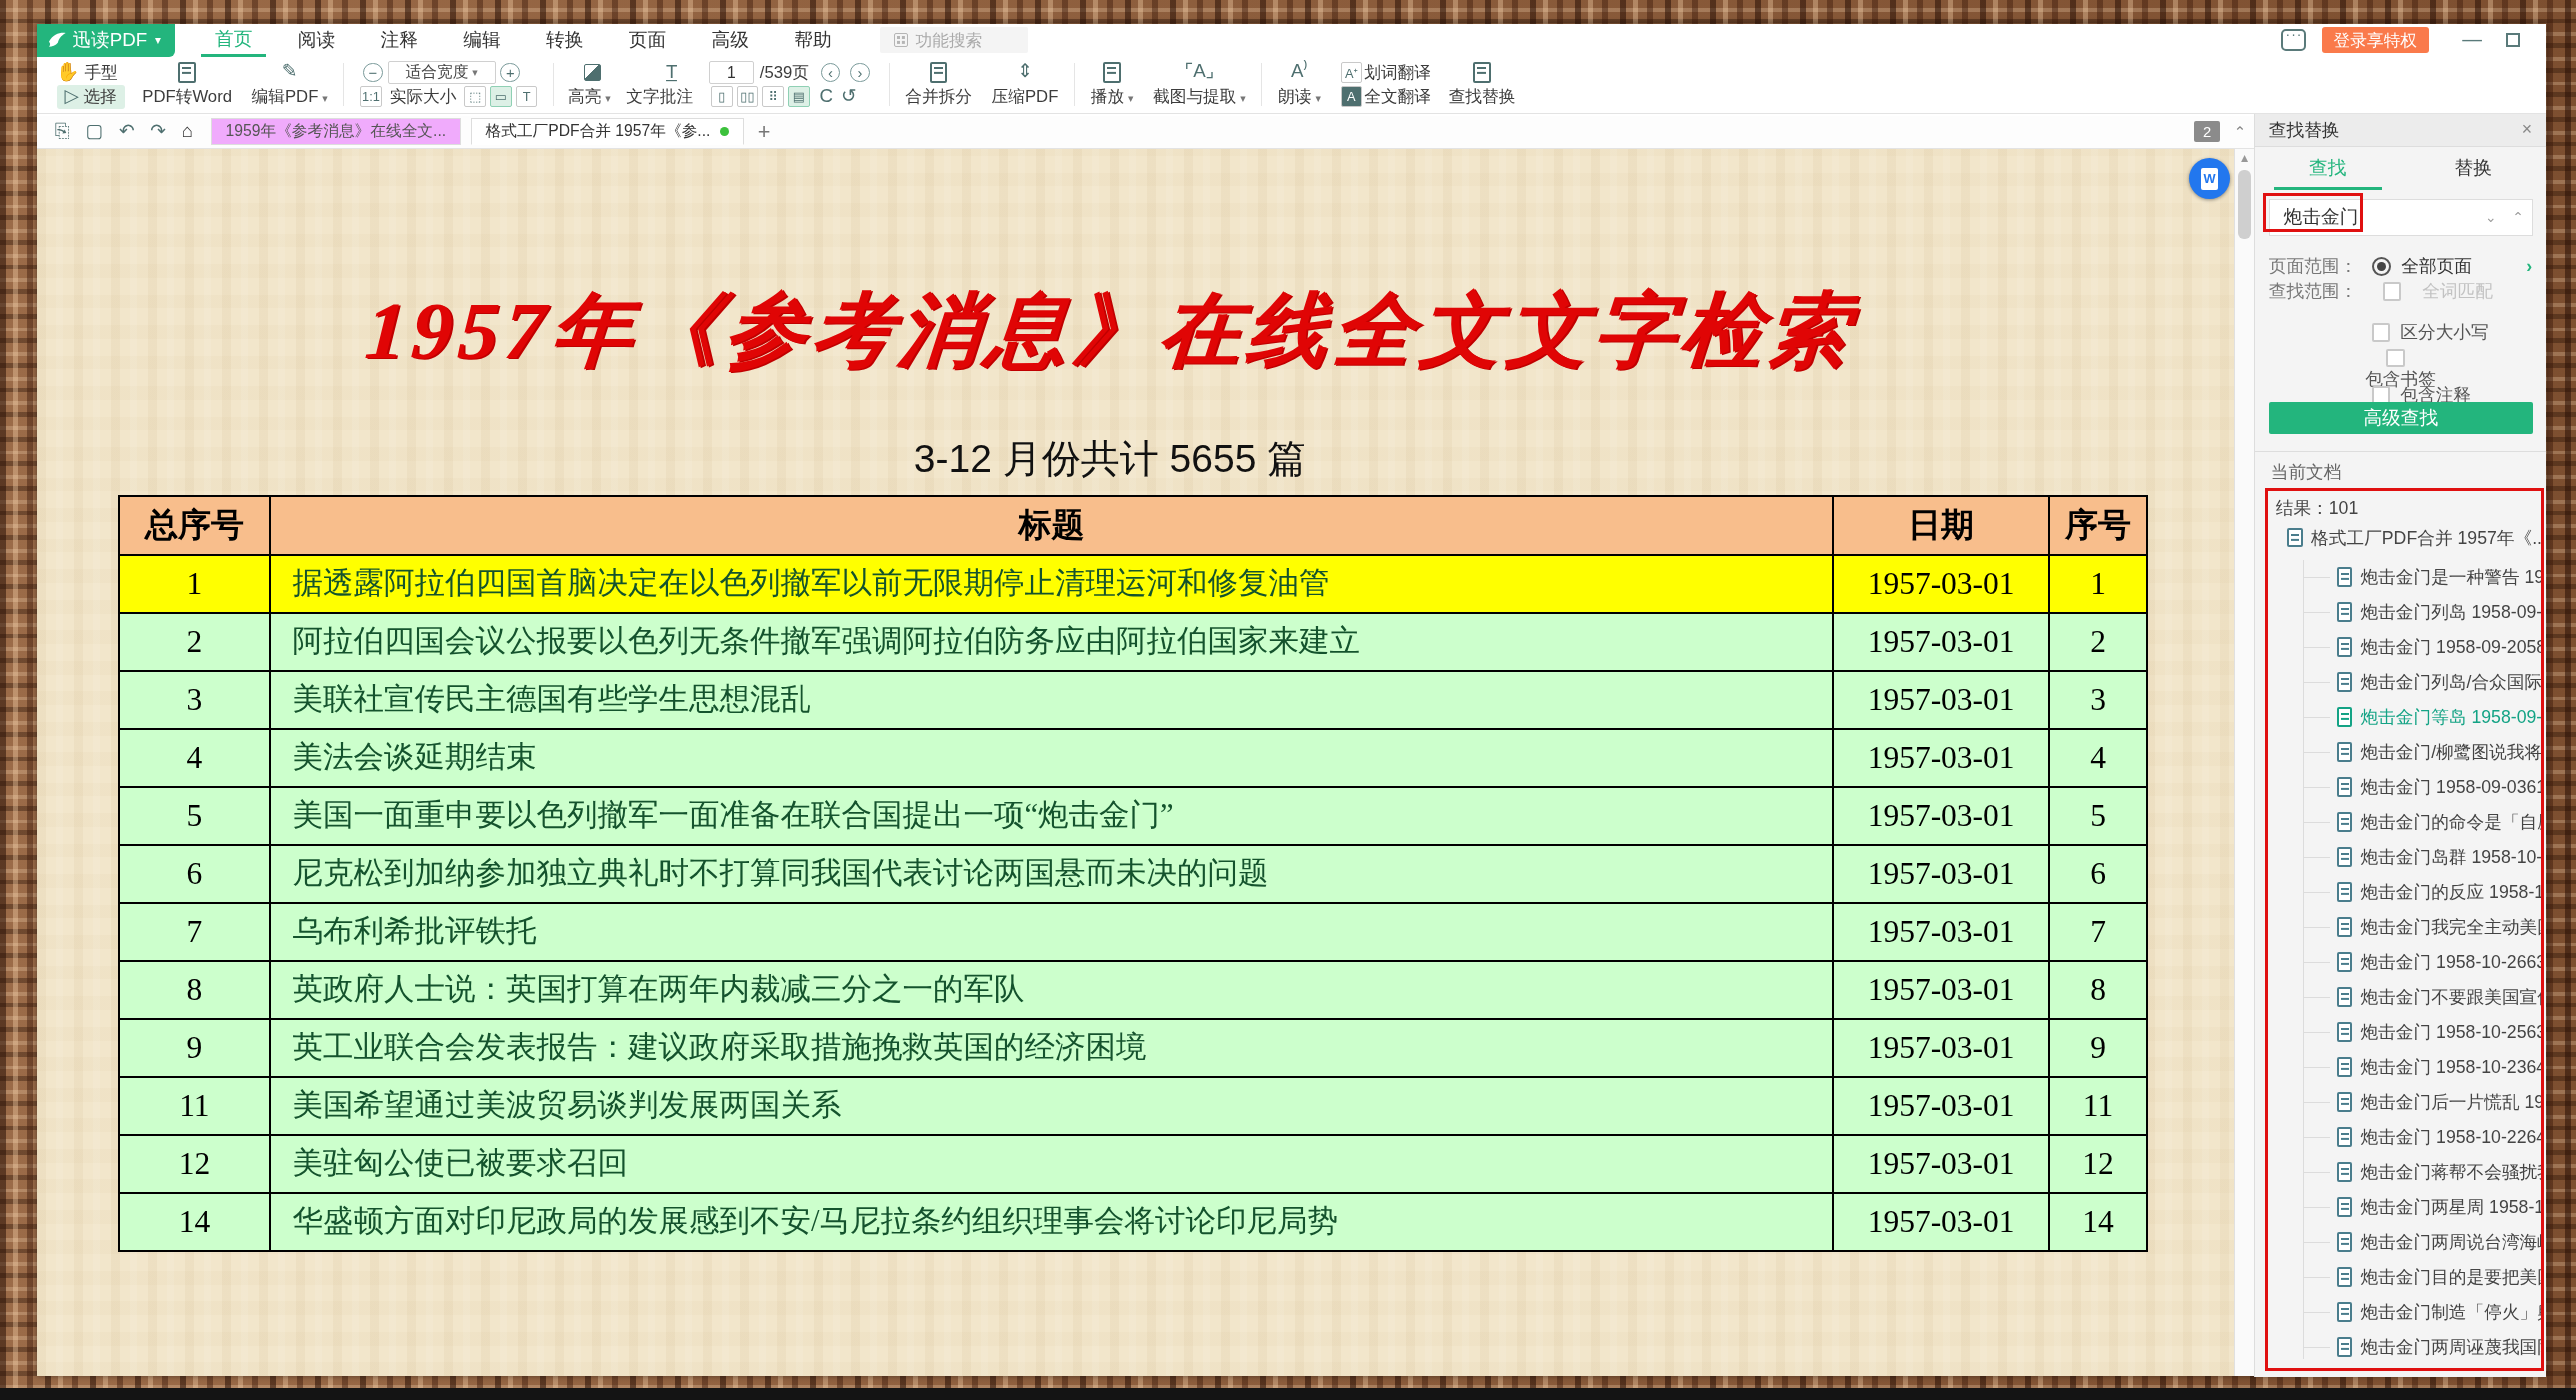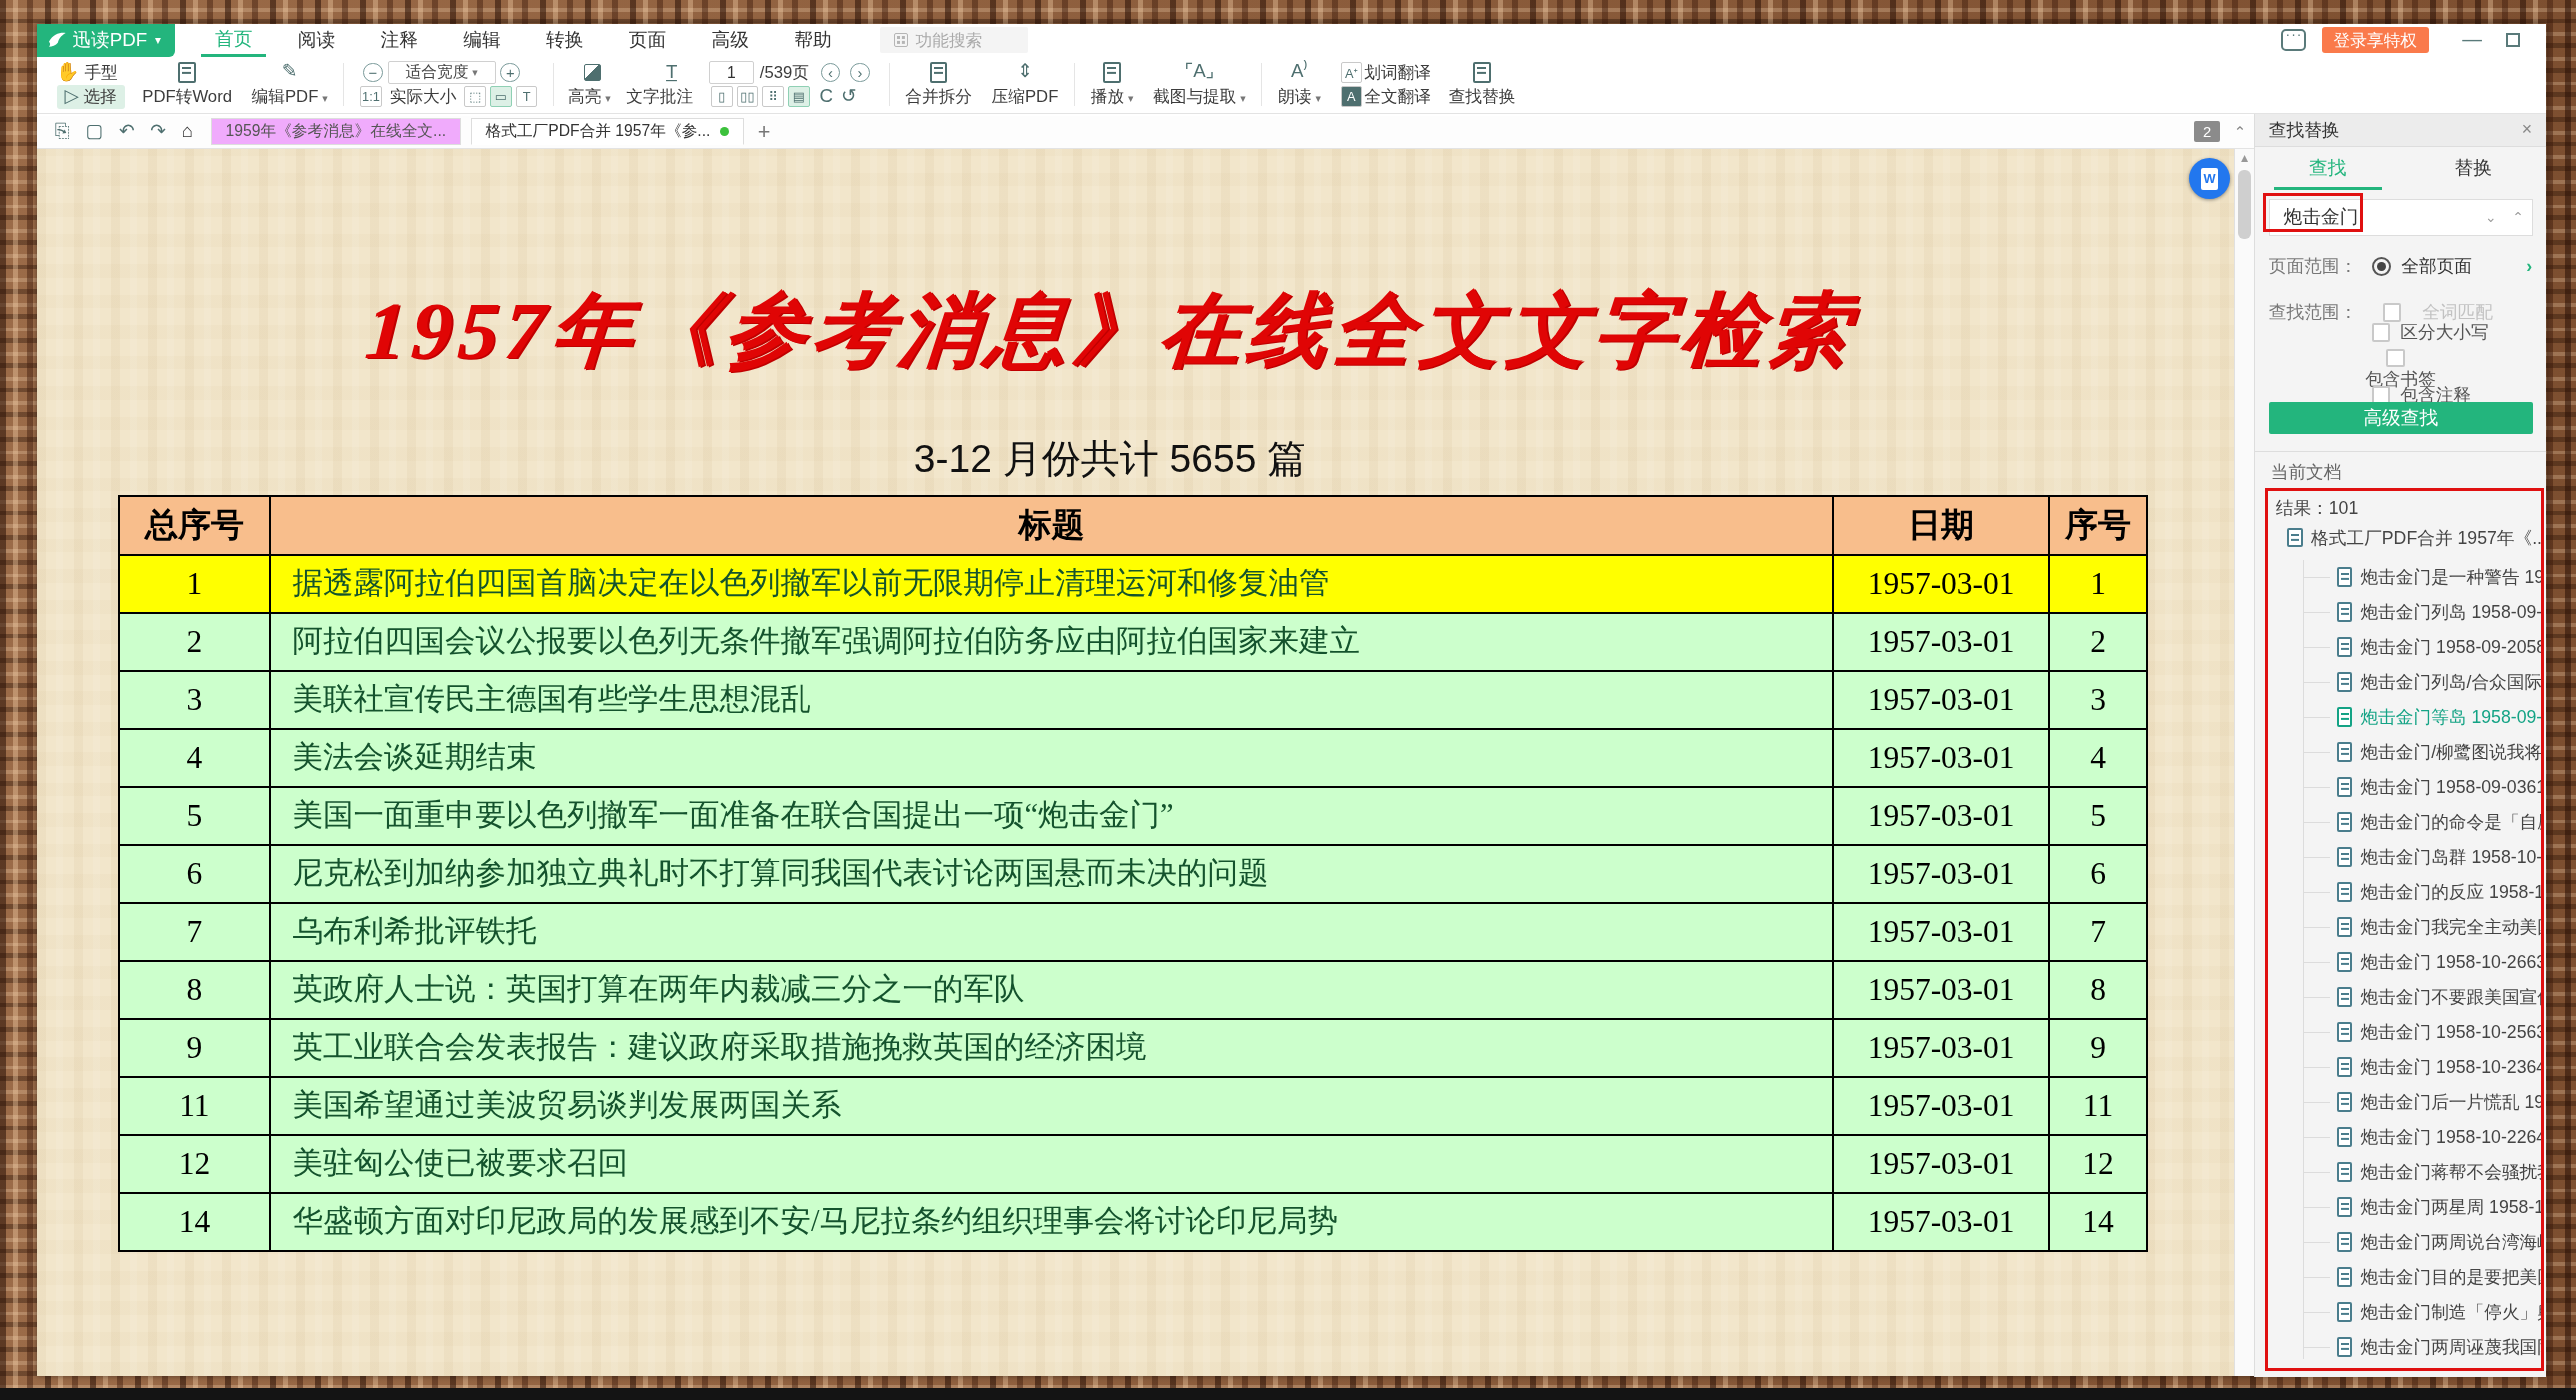--- a/index.html
+++ b/index.html
@@ -411,21 +411,21 @@
 
     <div class="p-row" style="top:138px; height:29.5px;">
       <span class="p-lab">页面范围：</span>
       <span class="radio-o">
           <i></i>
         </span>
       <span class="p-val">全部页面</span>
       <span class="green-arrow">›</span>
     </div>
     <div id="cbx-rows">
-        <div class="p-row" style="top: 184px; height: 29.5px; gap: 11px;">
+        <div class="p-row" style="top: 163px; height: 29.5px; gap: 11px;">
           <span class="p-lab">查找范围：</span>
           <span class="cbx"></span>
           <span class="cbx-lab dis">全词匹配</span>
         </div>
         <div class="p-row" style="top: 204px; height: 29.5px;">
           <span class="p-lab"></span>
           <span class="cbx"></span>
           <span class="cbx-lab">区分大小写</span>
         </div>
         <div class="p-row" style="top: 235px; height: 29.5px; flex-direction: column;">

